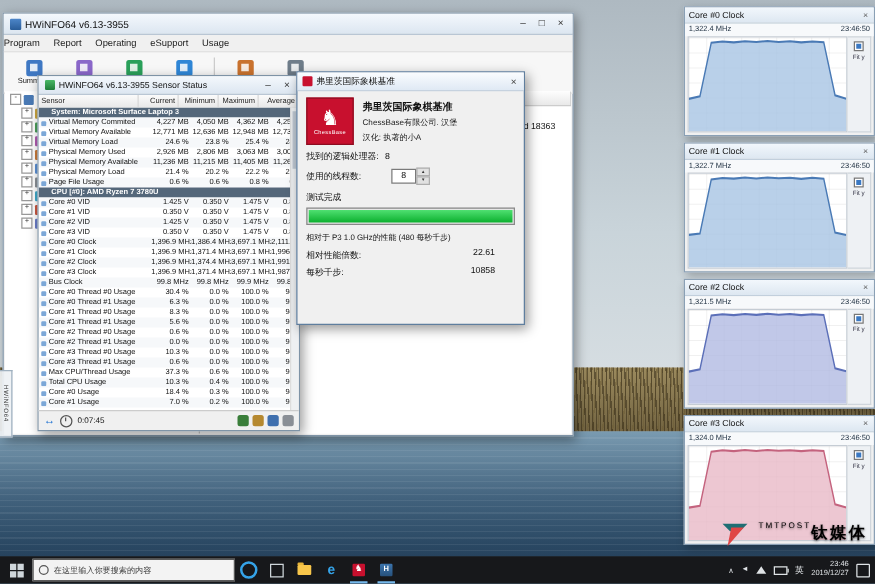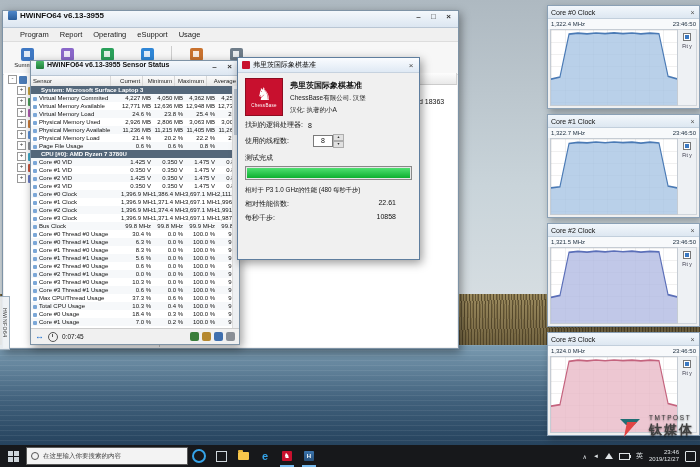--- a/index.html
+++ b/index.html
@@ -19,30 +19,30 @@
          repeating-linear-gradient(86deg,rgba(40,32,18,.6) 0 1px,rgba(0,0,0,0) 1px 3px),
          linear-gradient(180deg,#8a7a50,#5e5136);}
   .water{position:absolute;left:0;top:345px;width:700px;height:122px;
        background:
          repeating-linear-gradient(180deg,rgba(255,255,255,.07) 0 1px,rgba(0,0,0,0) 1px 5px),
          linear-gradient(180deg,#7a9bb1 0%,#41617c 45%,#2a4863 75%,#1e3650 100%);}
 
   
   .window{position:absolute;background:#f0f0f0;border:1px solid #7e93a6;
           box-shadow:2px 3px 9px rgba(0,0,0,.4);}
-  .titlebar{height:16px;display:flex;padding:0 2px;
+  .titlebar{height:16px;display:flex;align-items:center;padding:0 2px;
             background:linear-gradient(#f4f8fc,#dce6f1);border-bottom:1px solid #b9c6d4;
-            font-size:8px;white-space:nowrap;font-weight:bold;}
+            font-size:8px;white-space:nowrap;}
   .app-ico{width:9px;height:9px;margin:0 3px;border-radius:1px;background:linear-gradient(#4d86c9,#2a5d99);}
   .win-controls{margin-left:auto;display:flex;}
   .win-btn{width:15px;height:12px;font-size:8px;line-height:12px;text-align:center;color:#333;}
 
   
   #main-window{left:2px;top:10px;width:455px;height:337px;z-index:2;}
-  .menubar{height:13px;display:flex;gap:11px;align-items:center;padding:0 17px;
+  .menubar{height:13px;display:flex;gap:11px;align-items:center;padding:0 0;
            background:#f0f0f0;border-bottom:1px solid #ddd;font-size:7.5px;color:#222;}
   .toolbar{height:32px;display:flex;align-items:center;padding:0 4px;background:#f7f7f7;
            border-bottom:1px solid #d9d9d9;}
   .tool-btn{width:40px;display:flex;flex-direction:column;align-items:center;font-size:6px;color:#222;}
   .tool-ico{width:13px;height:13px;border-radius:2px;margin-bottom:1px;}
   .tool-ico::after{content:"";display:block;margin:3px auto 0;width:6px;height:6px;background:rgba(255,255,255,.85);}
   .tool-sep{width:1px;height:24px;background:#ccc;margin:0 4px;}
   .main-body{position:absolute;top:62px;bottom:1px;left:1px;right:1px;display:flex;background:#fff;overflow:hidden;}
   .tree-pane{width:155px;border-right:1px solid #ccc;overflow:hidden;padding-top:1px;}
   .tree-item{display:flex;align-items:center;height:11px;font-size:7px;white-space:nowrap;}
@@ -144,21 +144,21 @@
   .g-side-label{font-size:5px;color:#334;}
 
   
   .edge-tab{position:absolute;left:0;top:296px;width:9px;height:52px;z-index:4;
             background:rgba(238,241,244,.93);border:1px solid #9fb0bf;border-left:none;
             display:flex;align-items:center;justify-content:center;}
   .edge-tab span{writing-mode:vertical-rl;font-size:5px;color:#333;letter-spacing:.5px;}
 
   
   .watermark{position:absolute;right:6px;bottom:28px;display:flex;align-items:center;gap:6px;z-index:6;}
-  .wm-text{display:flex;flex-direction:column;align-items:flex-start;color:#404040;
+  .wm-text{display:flex;flex-direction:row;align-items:flex-start;color:#000000;
            text-shadow:0 1px 2px rgba(0,0,0,.6);}
   .wm-brand{font-size:6.5px;letter-spacing:1.6px;}
   .wm-cn{font-size:13px;font-weight:bold;letter-spacing:2px;}
 
   
   .taskbar{position:absolute;left:0;right:0;bottom:0;height:22px;background:#17181b;z-index:10;
            display:flex;align-items:center;}
   .tb-start{width:26px;height:100%;display:flex;align-items:center;justify-content:center;}
   .win-logo{display:grid;grid-template-columns:5px 5px;grid-template-rows:5px 5px;gap:1px;}
   .win-logo i{background:#cfd6db;}

